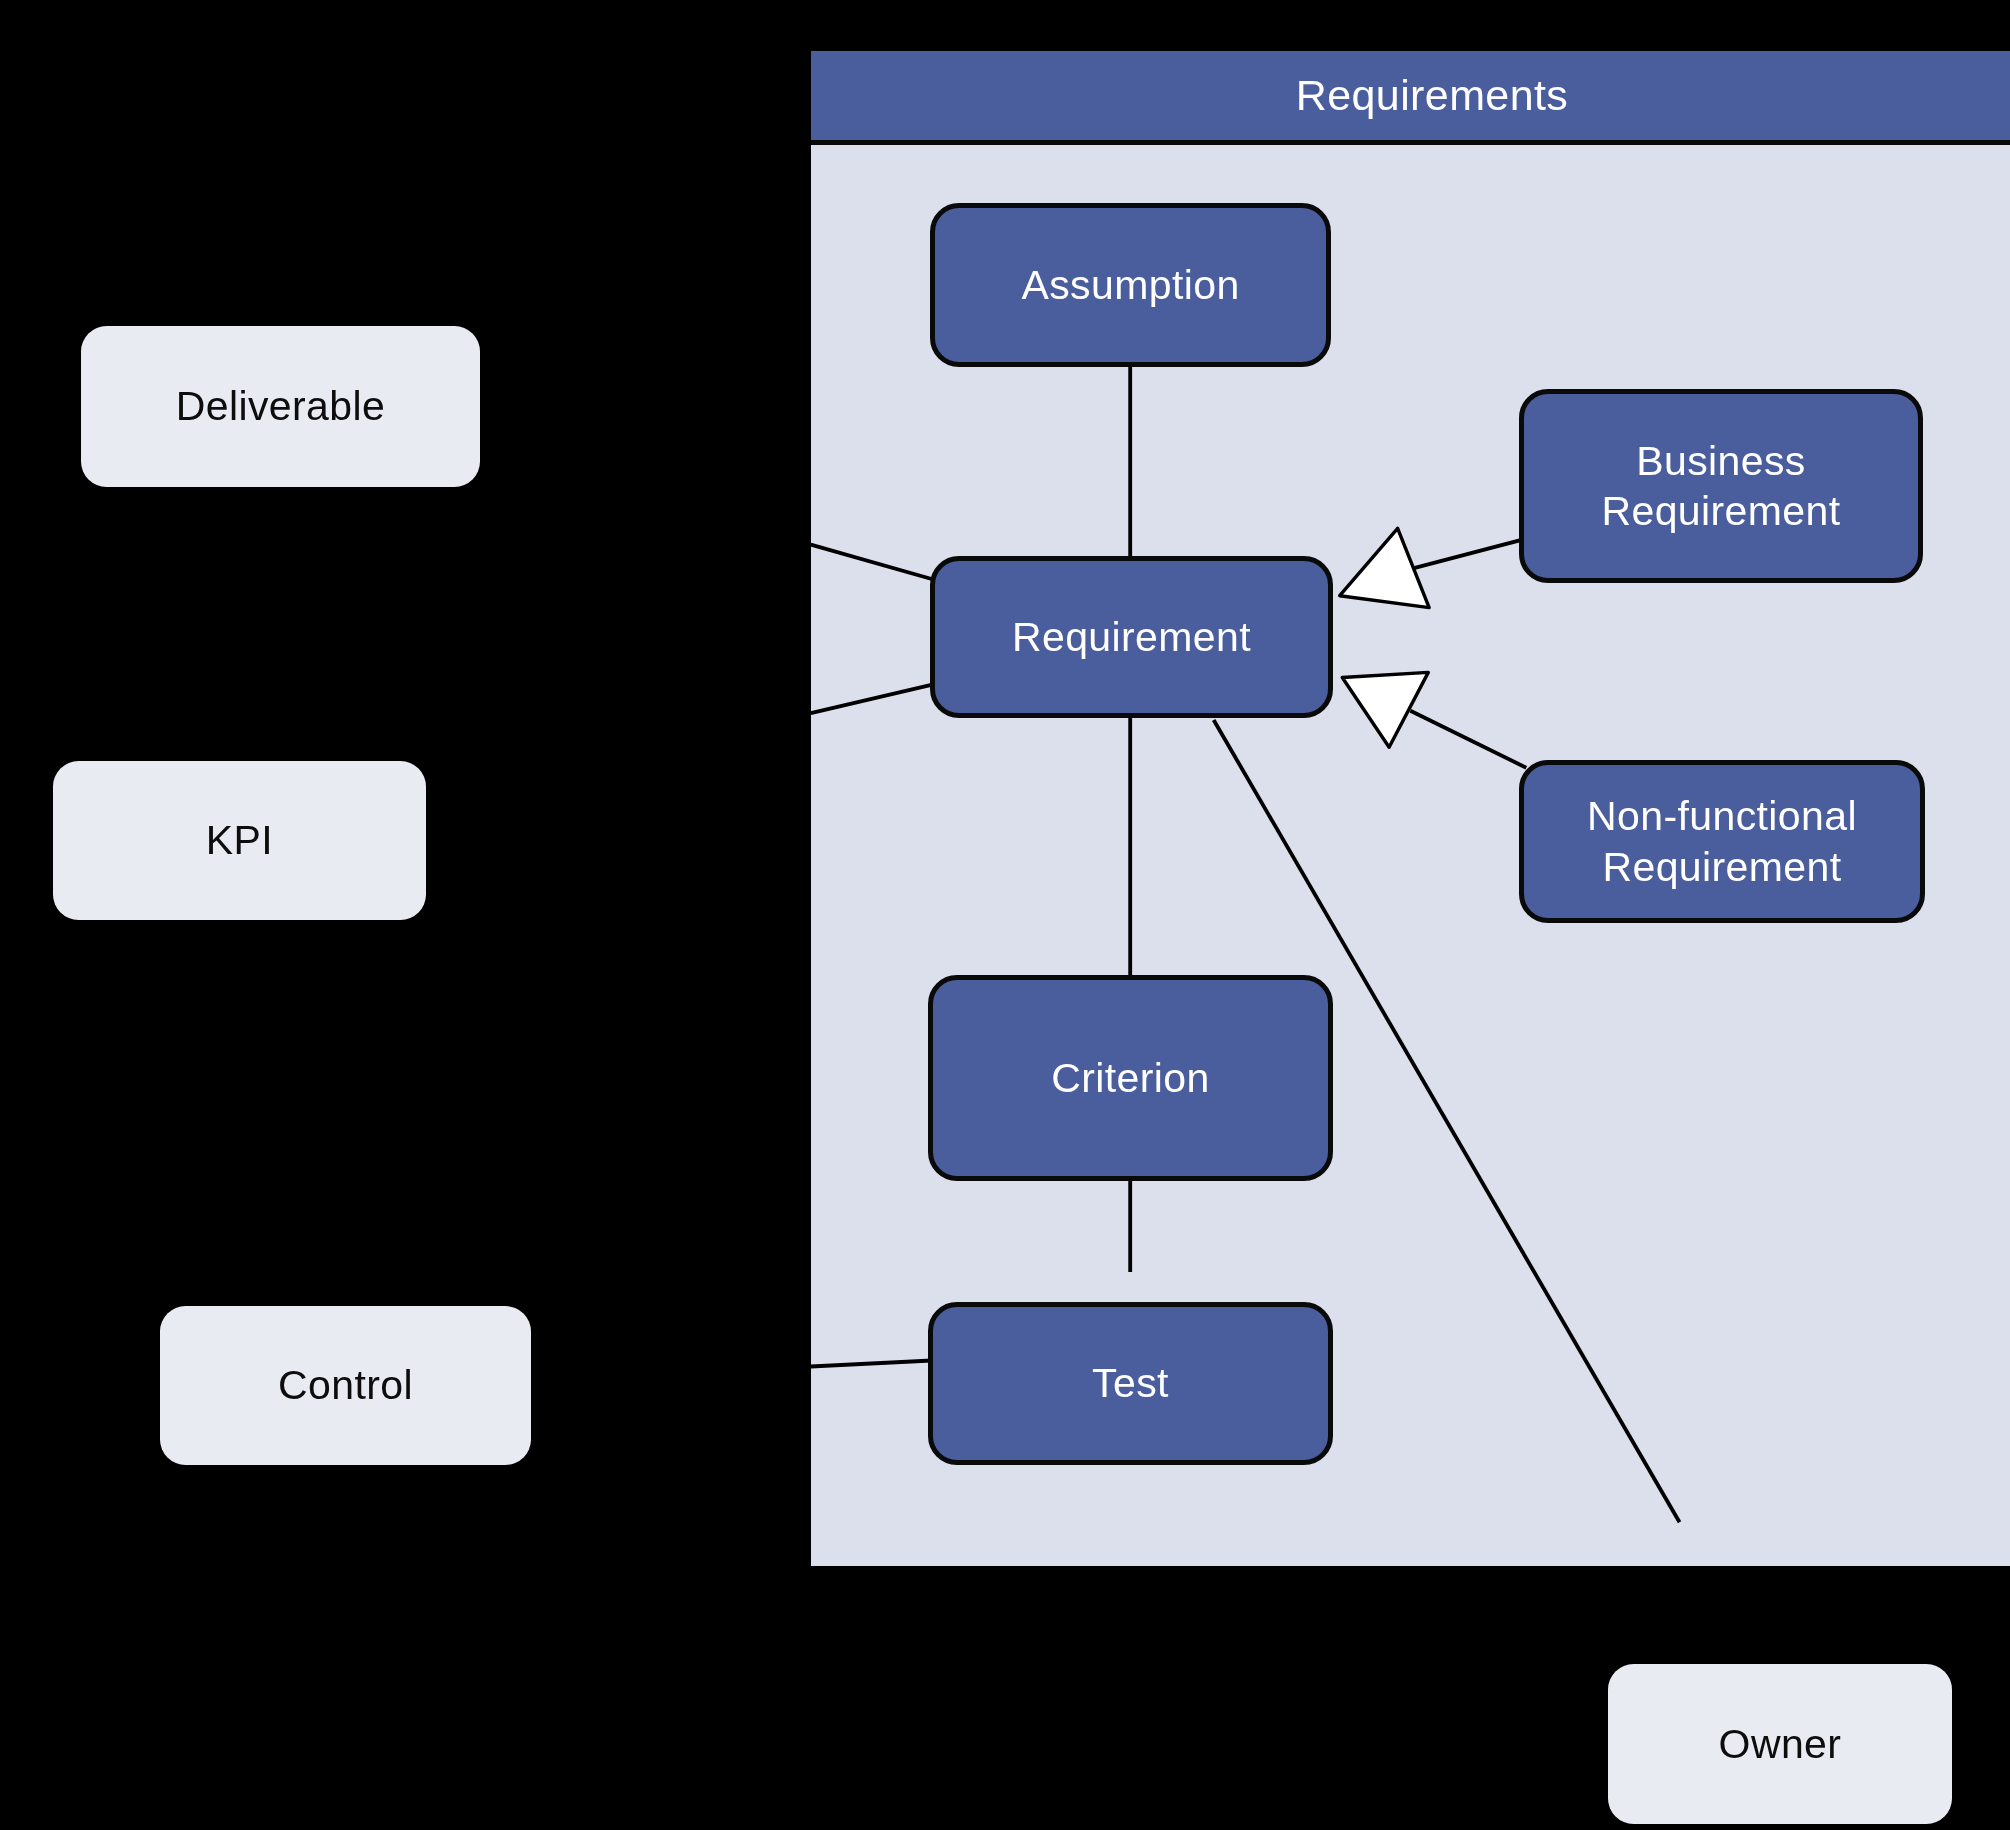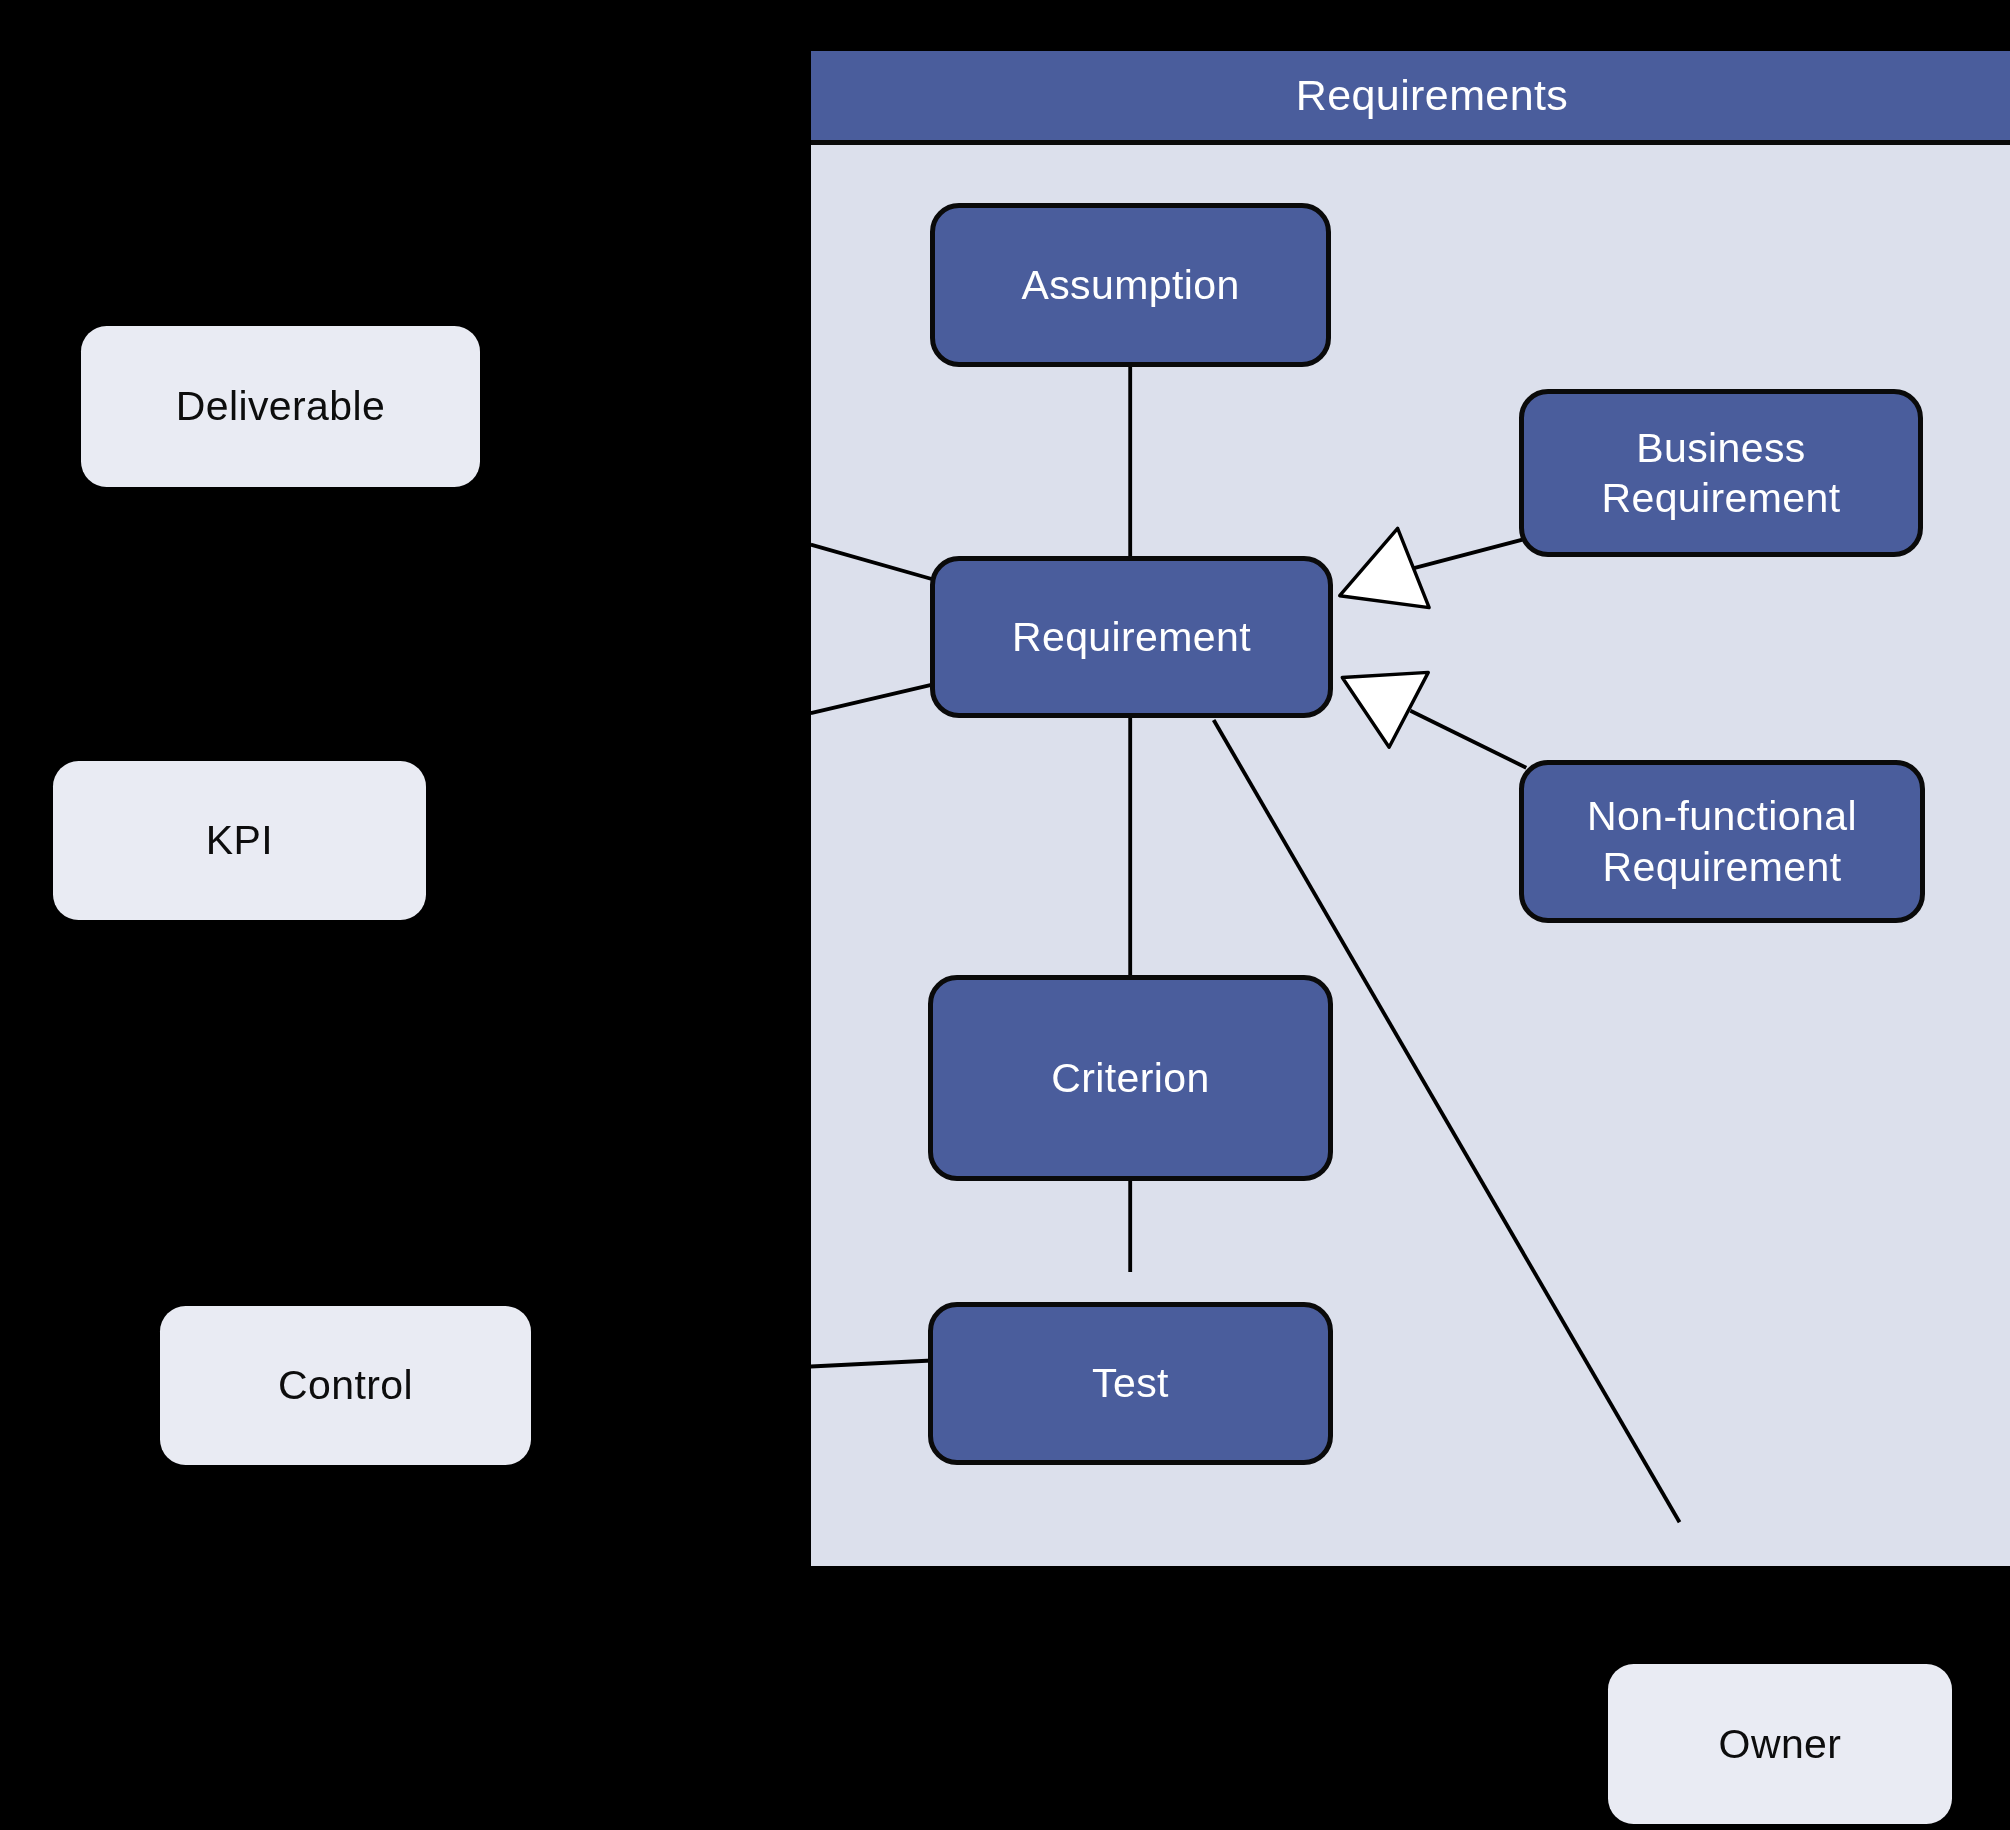--- a/index.html
+++ b/index.html
@@ -113,21 +113,21 @@
     <line x1="1659" y1="667" x2="1792" y2="632"></line>
     <line x1="1656" y1="834" x2="1792" y2="901"></line>
     <polygon points="1573,699 1641,620 1678,713"></polygon>
     <polygon points="1576,795 1677,789 1631,877"></polygon>
   </svg>
 
   <div class="node blue" style="left:930px; top:203px; width:401px; height:164px;">
     <span class="node-label">Assumption</span>
   </div>
 
-  <div class="node blue" style="left:1519px; top:389px; width:404px; height:168px;">
+  <div class="node blue" style="left:1519px; top:389px; width:404px; height:194px;">
     <span class="node-label">Business
 Requirement</span>
   </div>
 
   <div class="node blue" style="left:930px; top:556px; width:403px; height:162px;">
     <span class="node-label">Requirement</span>
   </div>
 
   <div class="node blue" style="left:1519px; top:760px; width:406px; height:163px;">
     <span class="node-label">Non-functional

